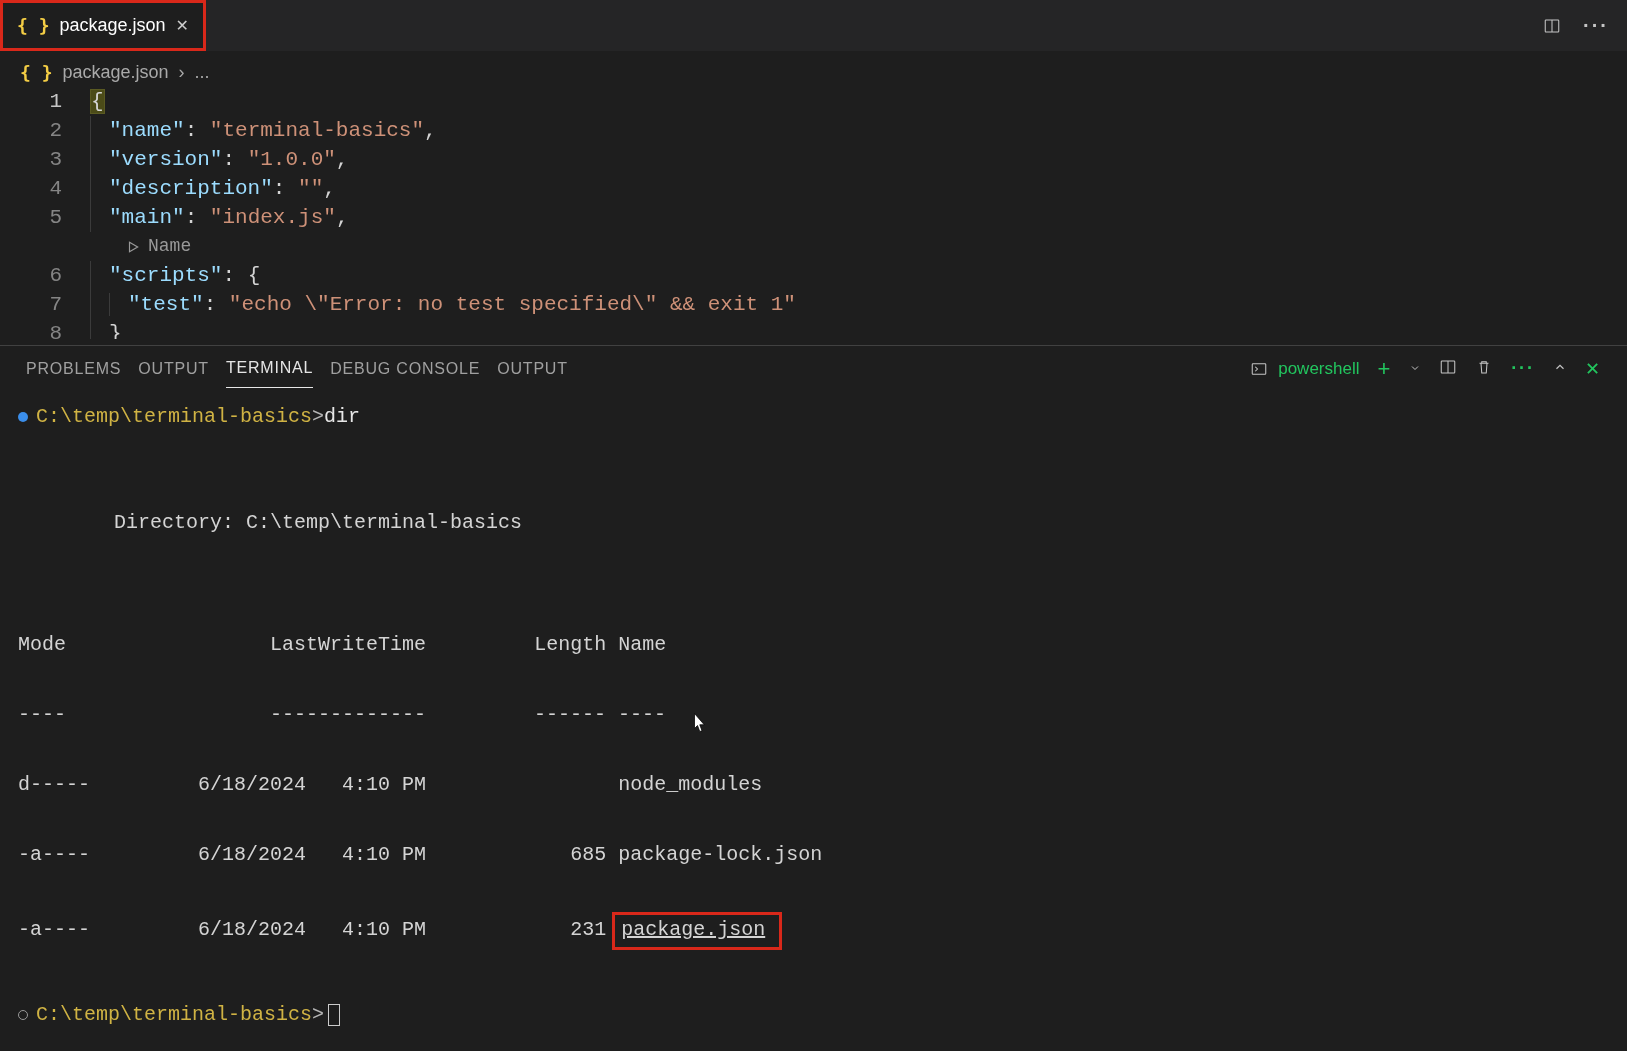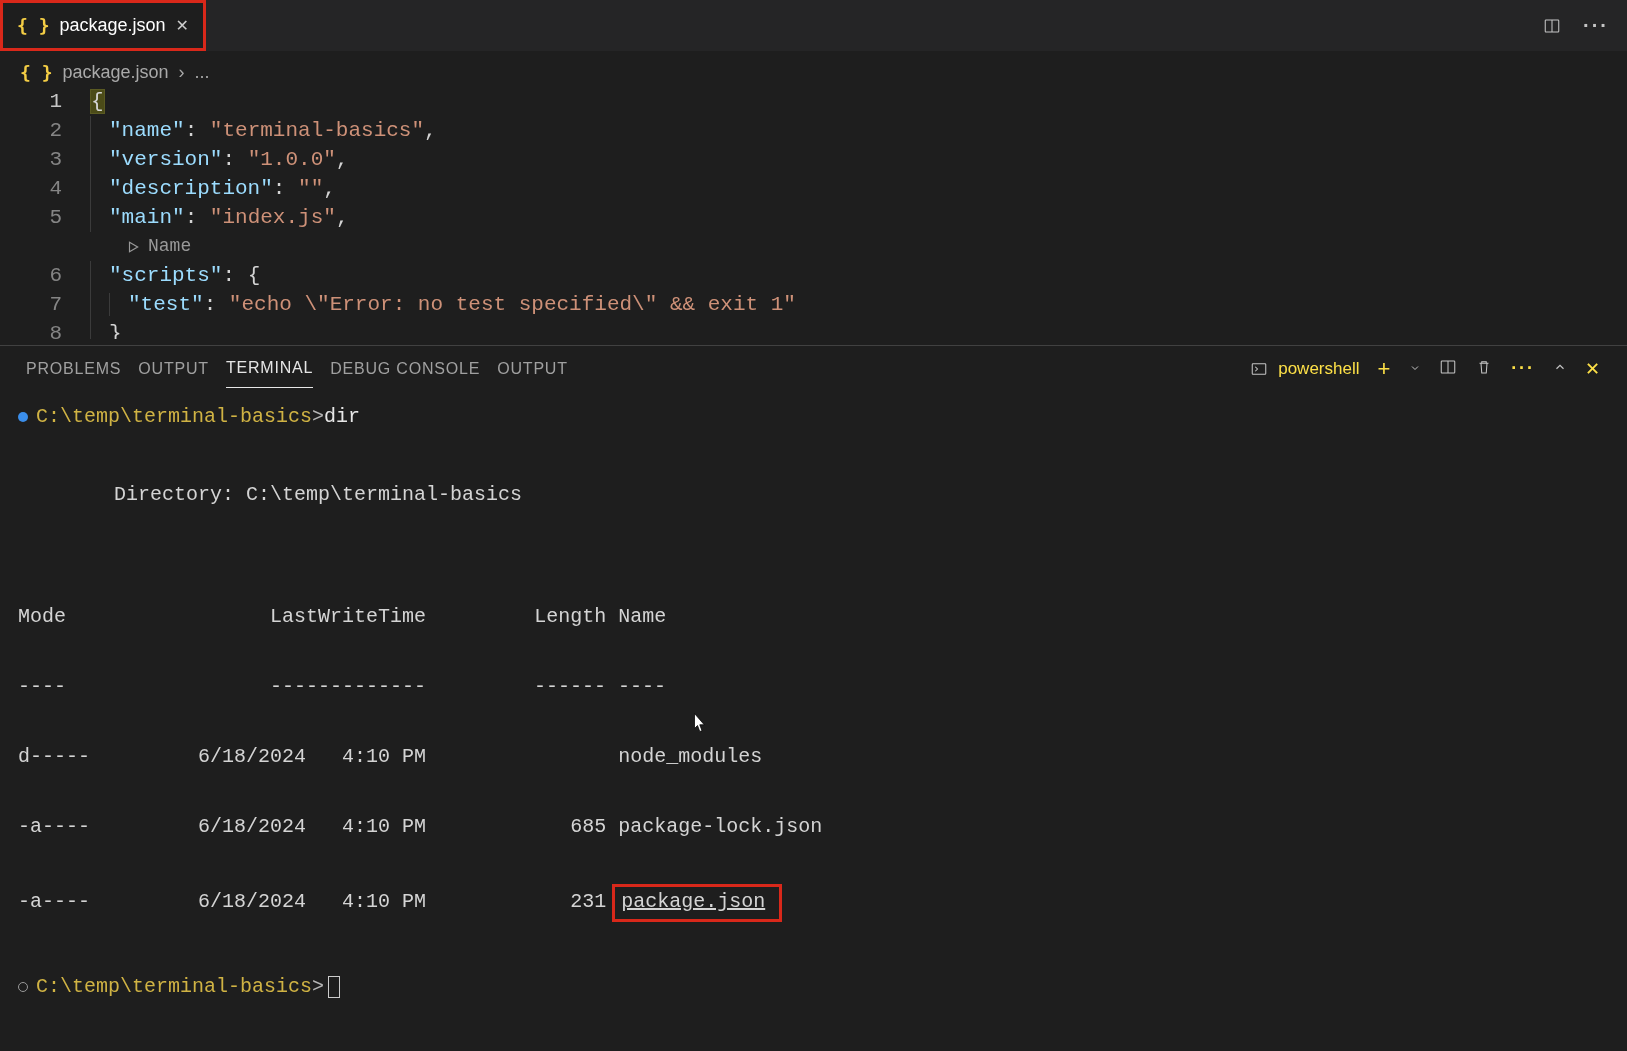--- a/index.html
+++ b/index.html
@@ -102,40 +102,40 @@
   padding: 0 26px;
   font-size: 16px;
   letter-spacing: 0.8px;
   gap: 17px;
   color: #a0a0a0;
   border-bottom: 1px solid #1e1e1e;
 }
 .ptab { padding: 10px 0; cursor:default; }
 .ptab.active { color: #e5e5e5; border-bottom: 1px solid #e7e7e7; }
 .panel-right {
-  margin-left:auto; display:flex; align-items:center; gap:18px; color:#fde047;
+  margin-left:auto; display:flex; align-items:center; gap:18px; color:#22c55e;
 }
 .panel-right .shell { display:flex; align-items:center; gap:10px; font-size:17px; letter-spacing:0;}
 .svgicon { width:18px; height:18px; stroke:#c5c5c5; stroke-width:1.4; fill:none; }
 
 
 .terminal {
   padding: 12px 18px;
   font-size: 20px;
   line-height: 26px;
   color: #d4d4d4;
 }
 .tline { display:flex; align-items:center; white-space:pre;}
 .bullet { width:10px; height:10px; border-radius:50%; background:#3b8eea; margin-right:8px; flex-shrink:0;}
 .bullet.hollow { background:transparent; border:1.5px solid #999999; }
 .prompt-path { color:#d0b344; }
 .prompt-gt { color:#b5b5b5; }
 .cmd { color:#e7e7e7;text-align:center; }
 .term-cursor { display:inline-block; width:12px; height:22px; border:1.5px solid #cccccc; vertical-align:middle; margin-left:4px;}
-.dir-header { color:#d4d4d4; padding-left: 48px; }
+.dir-header { color:#d4d4d4; padding-left: 48px; margin-top: 28px; }
 .flist { margin-top:6px; }
 .flist .frow { white-space:pre;margin-top:44px; }
 .link-box {
   border: 3px solid #d9281a;
   display:inline-block;
   padding: 2px 14px 4px 6px;
   margin-left:-6px;
 }
 .link-text { text-decoration: underline; }
 .cursor-img {

